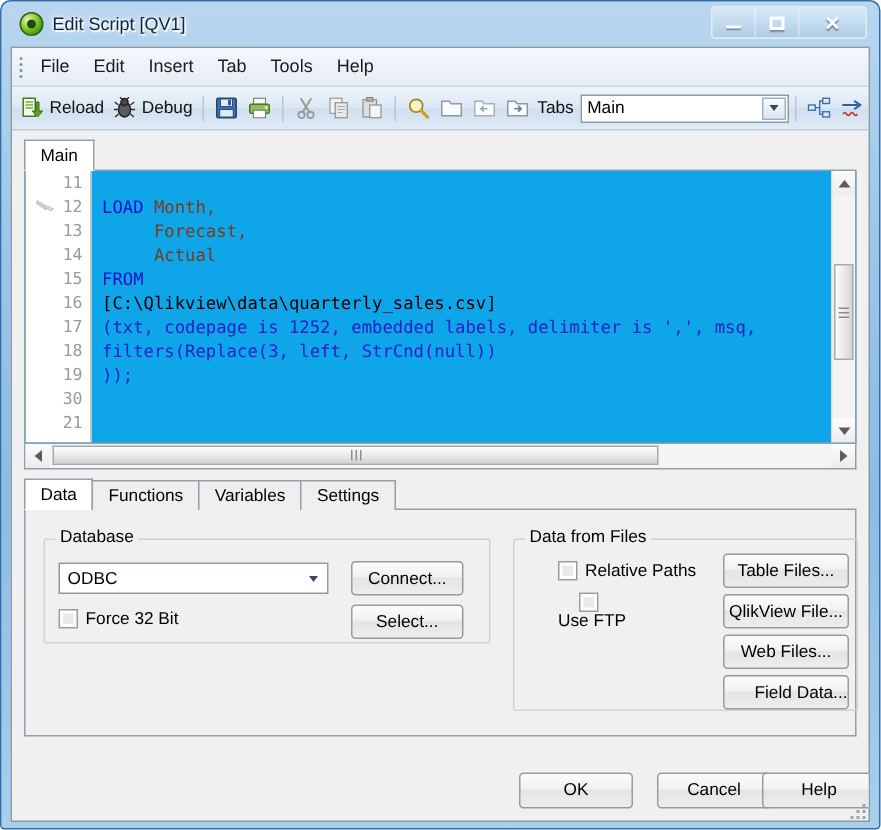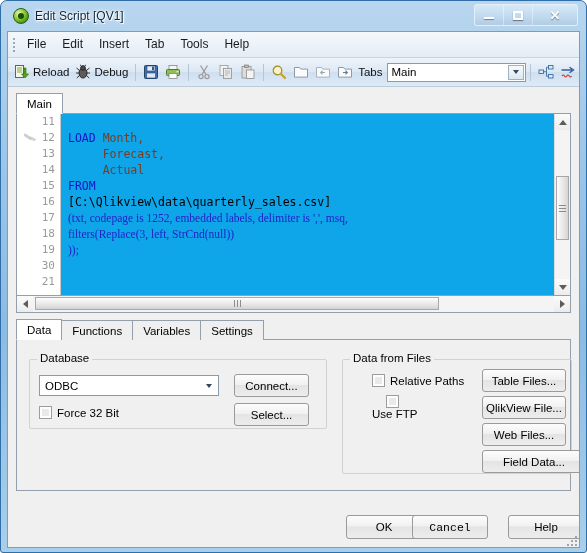--- a/index.html
+++ b/index.html
@@ -224,21 +224,21 @@
     position: absolute;
     left: 45px; top: 0; right: 16px; bottom: 0;
     overflow: hidden;
     padding-left: 6px;
     font-family: "DejaVu Sans Mono", monospace;
     font-size: 11.5px;
   }
   .code-line { height: 16px; line-height: 16px; white-space: pre; }
   .kw { color: #1414c8; }
   .fld { color: #7a3b1e; }
-  .fn { color: #2222c8; font-family: Liberation Serif, serif; }
+  .fn { color: #2222c8; }
   .plain { color: #000000; }
 
   
   .vscroll {
     position: absolute; right: 0; top: 0; bottom: 0;
     width: 16px;
     background: #f4f4f4;
     border-left: 1px solid #dcdcdc;
     box-sizing: border-box;
   }
@@ -682,32 +682,32 @@
 
           <div class="btn" style="position:absolute; left:140px; top:10px; width:84px;">
             <span>Table Files...</span>
           </div>
           <div class="btn" style="position:absolute; left:140px; top:37px; width:84px;">
             <span>QlikView File...</span>
           </div>
           <div class="btn" style="position:absolute; left:140px; top:64px; width:84px;">
             <span>Web Files...</span>
           </div>
-          <div class="btn" style="position:absolute; left:140px; top:91px; width:104px;">
+          <div class="btn" style="position:absolute; left:140px; top:91px; width:84px;justify-content:flex-end;">
             <span>Field Data...</span>
           </div>
         </div>
       </div>
     </div>
 
     <div class="footer">
       <div class="btn" style="left:338px;">
         <span>OK</span>
       </div>
-      <div class="btn" style="left:404px;font-family:Liberation Mono, monospace;">
+      <div class="btn" style="left:430px;">
         <span>Cancel</span>
       </div>
       <div class="btn" style="left:500px;">
         <span>Help</span>
       </div>
       <div class="resize-grip">
         <i style="right:0;bottom:0;"></i>
         <i style="right:4px;bottom:0;"></i>
         <i style="right:8px;bottom:0;"></i>
         <i style="right:0;bottom:4px;"></i>

